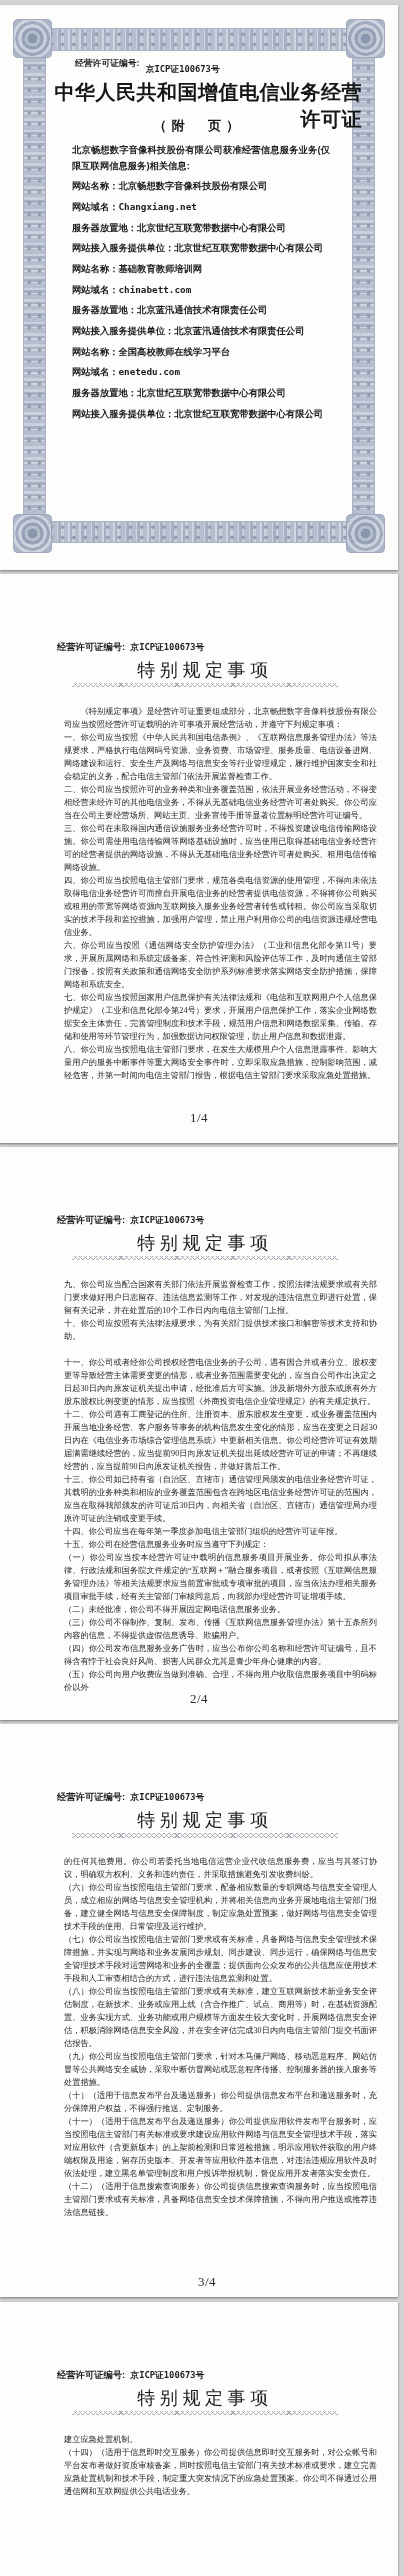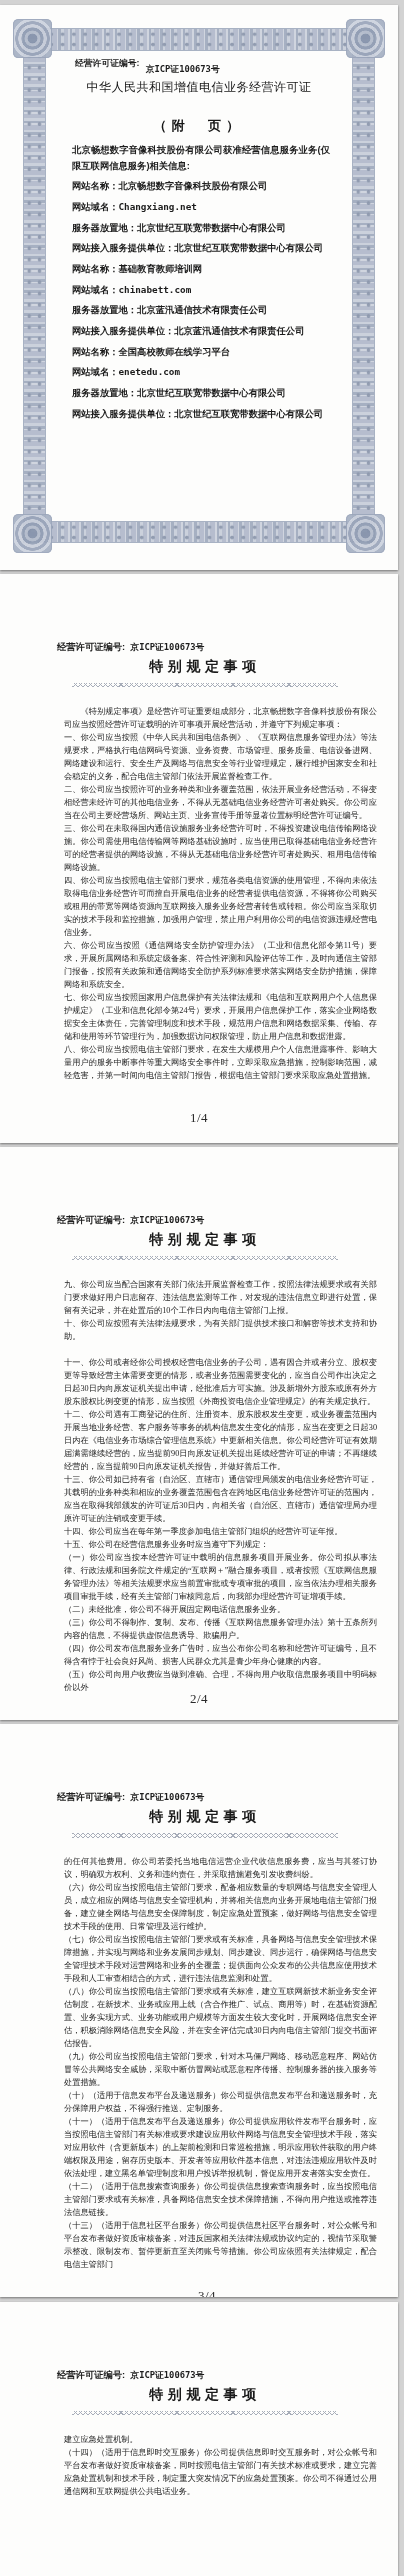--- a/index.html
+++ b/index.html
@@ -52,45 +52,45 @@
   .c-tl{top:13.4px;left:13.4px;}
   .c-tr{top:13.4px;right:13.4px;}
   .c-bl{bottom:17.5px;left:13.4px;}
   .c-br{bottom:17.5px;right:13.4px;}
 
   
   .lic-content{position:absolute;left:0;top:0;width:100%;}
   .lic-no-row{position:absolute;left:75px;top:53px;white-space:nowrap;}
   .lic-no-label{font-family:"Liberation Sans","DejaVu Sans",sans-serif;font-weight:bold;font-size:8.8px;color:#1d1d1d;}
   .lic-no-value{display:inline-block;margin-left:4.1px;position:relative;top:5.7px;font-family:"DejaVu Sans Mono","Liberation Mono",monospace;font-size:8.8px;font-weight:600;color:#1d1d1d;}
-  .lic-title{position:absolute;left:36px;right:36px;top:74px;margin:0;text-align:center;font-size:12px;font-weight:normal;letter-spacing:0.5px;color:#161616;}
+  .lic-title{position:absolute;left:36px;right:36px;top:74px;margin:0;text-align:right;font-size:20px;font-weight:bold;letter-spacing:0.5px;color:#161616;}
   .lic-subtitle{position:absolute;left:0;right:0;top:98px;margin:14px;text-align:center;font-size:13px;font-weight:bold;letter-spacing:5.2px;color:#161616;}
   .lic-intro{position:absolute;left:72px;top:138px;width:258px;margin:0;font-family:"Liberation Sans","DejaVu Sans",sans-serif;font-weight:bold;font-size:9.3px;line-height:15.5px;color:#1c1c1c;text-align:justify;}
   .lic-rows{position:absolute;left:72px;top:174px;width:258px;}
   .lic-row{margin:0 0 6.7px 0;font-family:"Liberation Sans","DejaVu Sans",sans-serif;font-weight:bold;font-size:9.3px;line-height:13px;color:#1c1c1c;text-align:justify;}
   .lic-row .val{font-family:"DejaVu Sans Mono","Liberation Mono",monospace;font-weight:600;}
 
   
   .prov-header{position:absolute;left:57px;top:67px;white-space:nowrap;}
   .ph-label{font-family:"Liberation Sans","DejaVu Sans",sans-serif;font-weight:bold;font-size:9.3px;color:#1d1d1d;}
   .ph-value{margin-left:3.1px;font-family:"DejaVu Sans Mono","Liberation Mono",monospace;font-size:8.8px;font-weight:600;color:#1d1d1d;}
-  .prov-title{position:absolute;left:12px;right:0;top:84px;margin:0;text-align:center;font-size:14px;font-weight:bold;letter-spacing:4.6px;color:#1a1a1a;}
+  .prov-title{position:absolute;left:12px;right:0;top:84px;margin:0;text-align:center;font-size:18px;font-weight:normal;letter-spacing:4.6px;color:#1a1a1a;}
   .wavy{
     position:absolute;left:72px;right:60px;top:109px;height:4.1px;opacity:.75;
     background:
       repeating-linear-gradient(45deg,#8b93a3 0 0.8px,rgba(0,0,0,0) 0.8px 3.6px),
       repeating-linear-gradient(-45deg,#8b93a3 0 0.8px,rgba(0,0,0,0) 0.8px 3.6px);
   }
   .prov-body{position:absolute;left:64px;top:131px;width:313px;}
   .b-par{margin:0;font-size:8.2px;line-height:13px;text-align:justify;color:#1e1e1e;}
   .b-par:empty{height:13px;}
   .page-footer{position:absolute;left:0;right:0;text-align:center;font-size:13px;letter-spacing:0.5px;color:#2a2a2a;}
   .prov-a .page-footer{top:536px;}
   .prov-b .page-footer{top:544px;}
-  .prov-c .page-footer{top:564px;padding-left:16px;}
+  .prov-c .page-footer{top:550px;padding-left:16px;}
 </style>
 </head>
 <body>
 
 <section class="page page-license">
   <div class="band band-h band-top"></div>
   <div class="band band-h band-bottom"></div>
   <div class="band band-v band-left"></div>
   <div class="band band-v band-right"></div>
   <div class="corner c-tl"></div>
@@ -192,21 +192,20 @@
   <div class="prov-body">
 
   <p class="b-par">的任何其他费用。你公司若委托当地电信运营企业代收信息服务费，应当与其签订协议，明确双方权利、义务和违约责任，并采取措施避免引发收费纠纷。</p>
       <p class="b-par">（六）你公司应当按照电信主管部门要求，配备相应数量的专职网络与信息安全管理人员，成立相应的网络与信息安全管理机构，并将相关信息向业务开展地电信主管部门报备，建立健全网络与信息安全保障制度，制定应急处置预案，做好网络与信息安全管理技术手段的使用、日常管理及运行维护。</p>
       <p class="b-par">（七）你公司应当按照电信主管部门要求或有关标准，具备网络与信息安全管理技术保障措施，并实现与网络和业务发展同步规划、同步建设、同步运行，确保网络与信息安全管理技术手段对运营网络和业务的全覆盖；提供面向公众发布的公共信息应使用技术手段和人工审查相结合的方式，进行违法信息监测和处置。</p>
       <p class="b-par">（八）你公司应当按照电信主管部门要求或有关标准，建立互联网新技术新业务安全评估制度，在新技术、业务或应用上线（含合作推广、试点、商用等）时，在基础资源配置、业务实现方式、业务功能或用户规模等方面发生较大变化时，开展网络信息安全评估，积极消除网络信息安全风险，并在安全评估完成30日内向电信主管部门提交书面评估报告。</p>
       <p class="b-par">（九）你公司应当按照电信主管部门要求，针对木马僵尸网络、移动恶意程序、网站仿冒等公共网络安全威胁，采取中断仿冒网站或恶意程序传播、控制服务器的接入服务等处置措施。</p>
       <p class="b-par">（十）（适用于信息发布平台及递送服务）你公司提供信息发布平台和递送服务时，充分保障用户权益，不得强行推送、定制服务。</p>
       <p class="b-par">（十一）（适用于信息发布平台及递送服务）你公司提供应用软件发布平台服务时，应当按照电信主管部门有关标准或要求建设应用软件网络与信息安全管理技术手段，落实对应用软件（含更新版本）的上架前检测和日常巡检措施，明示应用软件获取的用户终端权限及用途，留存历史版本、开发者等应用软件基本信息，对违法违规应用软件及时依法处理，建立黑名单管理制度和用户投诉举报机制，督促应用开发者落实安全责任。</p>
       <p class="b-par">（十二）（适用于信息搜索查询服务）你公司提供信息搜索查询服务时，应当按照电信主管部门要求或有关标准，具备网络信息安全技术保障措施，不得向用户推送或推荐违法信息链接。</p>
-      <p class="b-par">（十三）（适用于信息社区平台服务）你公司提供信息社区平台服务时，对公众帐号和平台发布者做好资质审核备案，对违反国家相关法律法规或协议约定的，视情节采取警示整改、限制发布、暂停更新直至关闭账号等措施。你公司应依照有关法律规定，配合电信主管部门</p>
     </div>
   <div class="page-footer">3/4</div>
 </section>
 
 <section class="page prov prov-d">
   <div class="prov-header">
     <span class="ph-label">经营许可证编号:</span>
     <span class="ph-value">京ICP证100673号</span>
   </div>
   <h2 class="prov-title">特别规定事项</h2>

